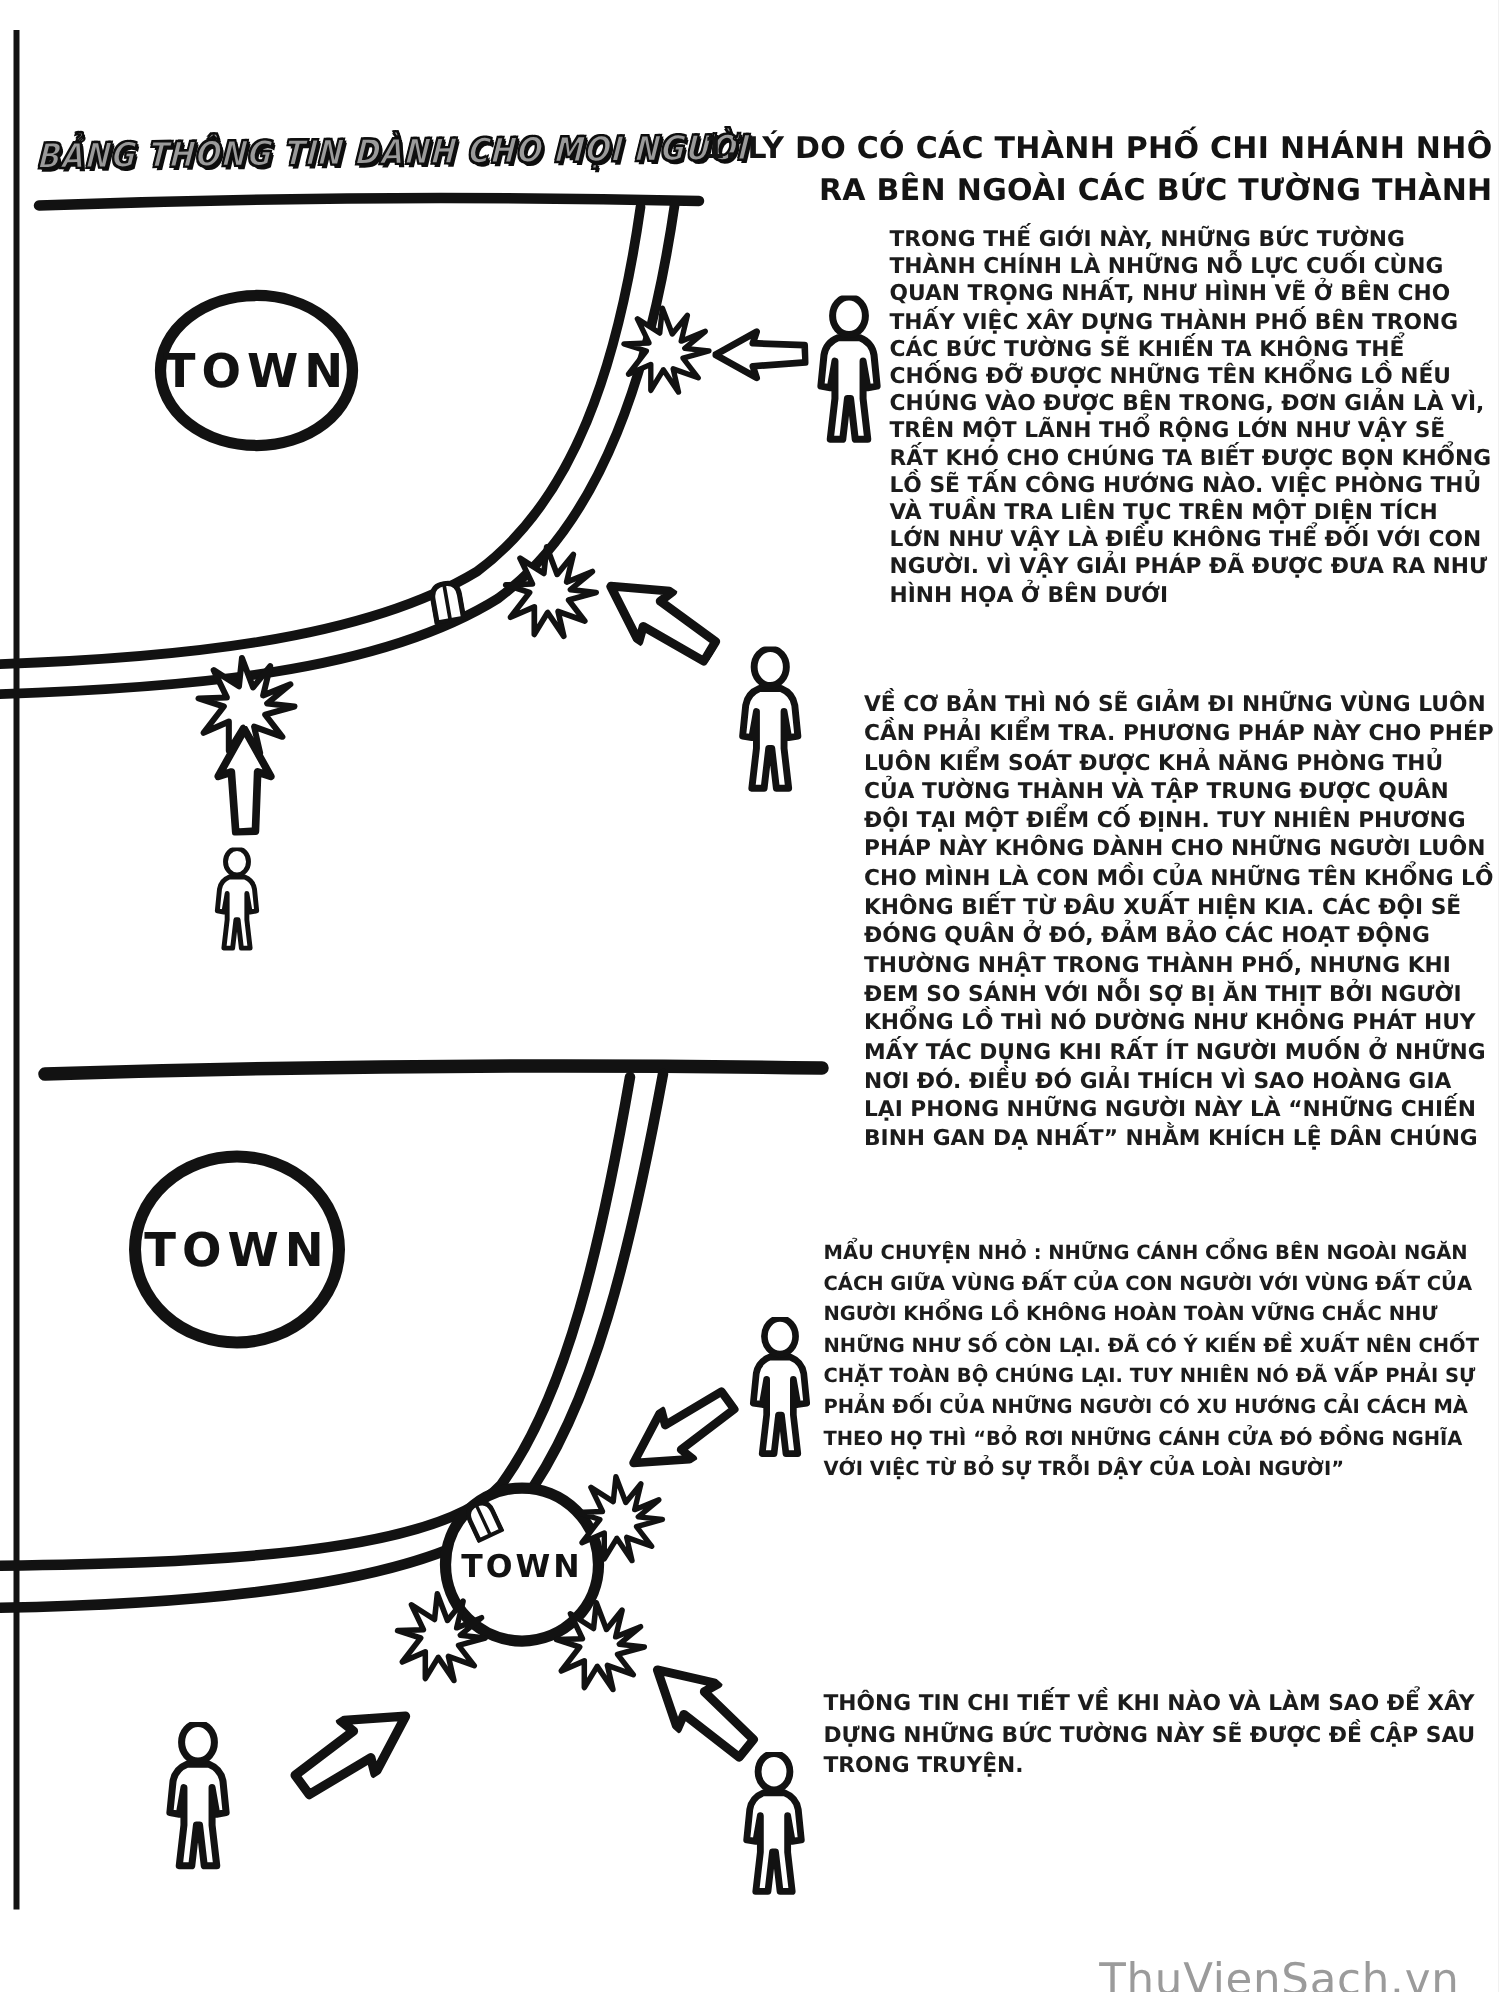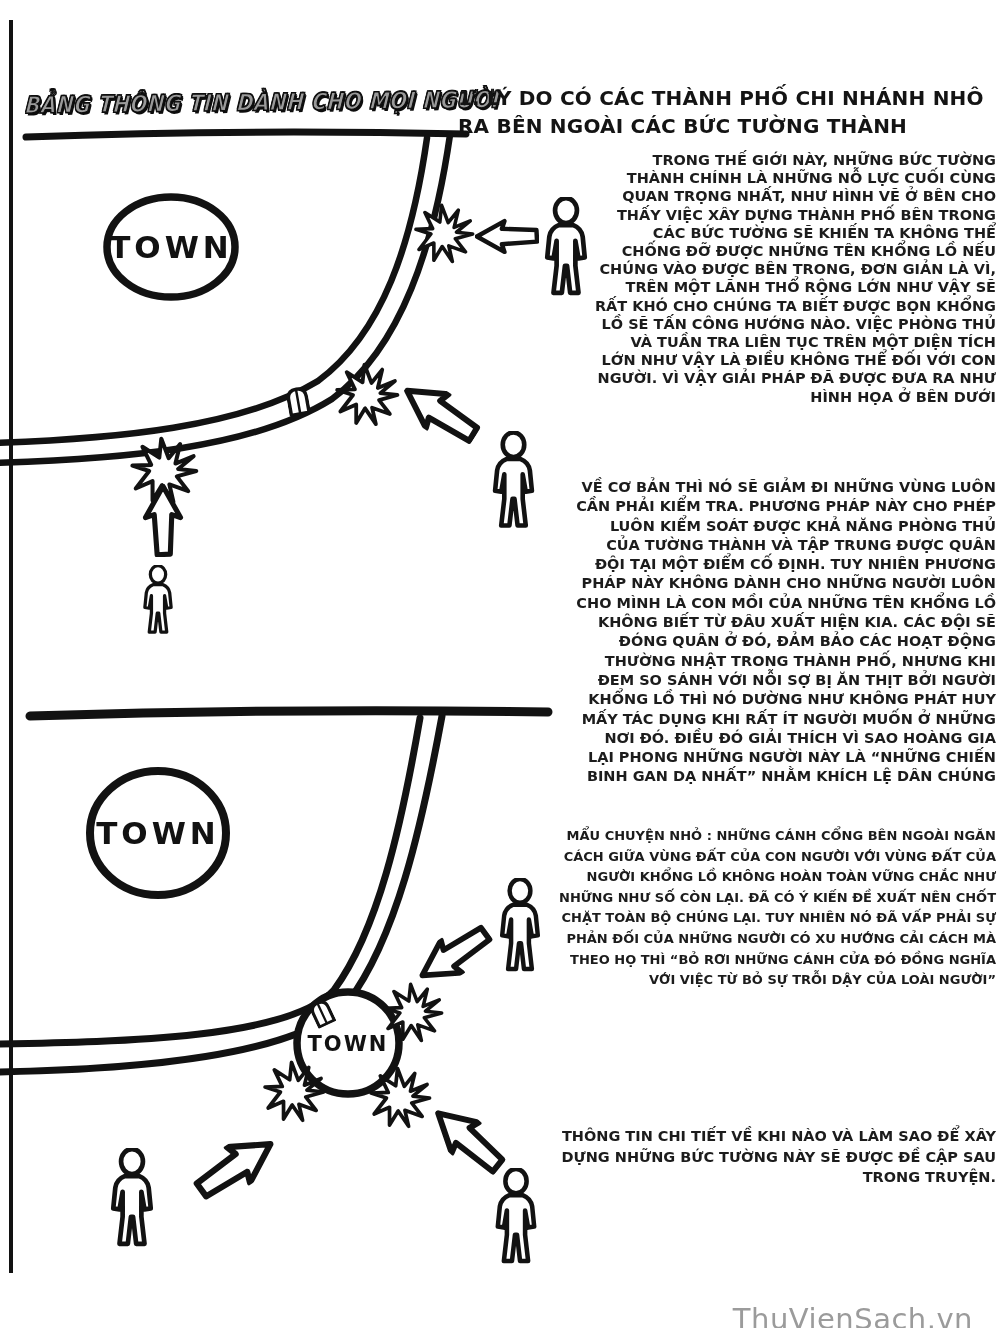--- a/index.html
+++ b/index.html
@@ -11,26 +11,26 @@
   .abs{position:absolute;}
   #border-line{left:9px;top:20px;width:4px;height:1253px;background:#121212;}
   #banner{
     left:26px;top:92px;width:430px;white-space:nowrap;
     font-size:23px;font-weight:900;font-style:italic;letter-spacing:1px;
     color:#9a9a9a;-webkit-text-stroke:1.2px #0d0d0d;
     text-shadow:2.5px 2.5px 0 #0d0d0d,-1px -1px 0 #0d0d0d,1px -1px 0 #0d0d0d,-1px 1px 0 #0d0d0d,2px 1px 0 #0d0d0d;
     transform:scaleX(.85) skewX(-6deg) rotate(-.6deg);transform-origin:left center;
   }
   #heading{
-    left:458px;right:4px;top:84px;text-align:left;
+    left:458px;right:4px;top:84px;text-align:right;
     font-size:20px;font-weight:bold;line-height:1.4;letter-spacing:.2px;color:#141414;
   }
-  .para{font-weight:bold;text-align:right;color:#1c1c1c;right:3px;}
+  .para{font-weight:bold;text-align:left;color:#1c1c1c;right:3px;}
   #p1{left:593px;top:151px;font-size:14.5px;line-height:18.2px;}
-  #p2{left:576px;top:461px;font-size:14.5px;line-height:19.3px;margin-top:17px;}
+  #p2{left:576px;top:461px;font-size:14.5px;line-height:19.3px;}
   #p3{left:549px;top:826px;font-size:13px;line-height:20.6px;}
   #p4{left:549px;top:1084px;font-size:14.5px;line-height:20.6px;margin-top:42px;}
   #watermark{
     right:26px;top:1282px;font-size:29px;color:#9b9b9b;letter-spacing:.5px;
     font-family:"DejaVu Sans","Liberation Sans",sans-serif;font-weight:normal;margin-top:20px;
   }
   svg .ink{stroke:#121212;fill:none;stroke-linecap:round;}
   svg .fillw{fill:#ffffff;stroke:#121212;stroke-linejoin:round;}
   svg text{font-family:"DejaVu Sans","Liberation Sans",sans-serif;font-weight:bold;fill:#121212;}
 </style>

